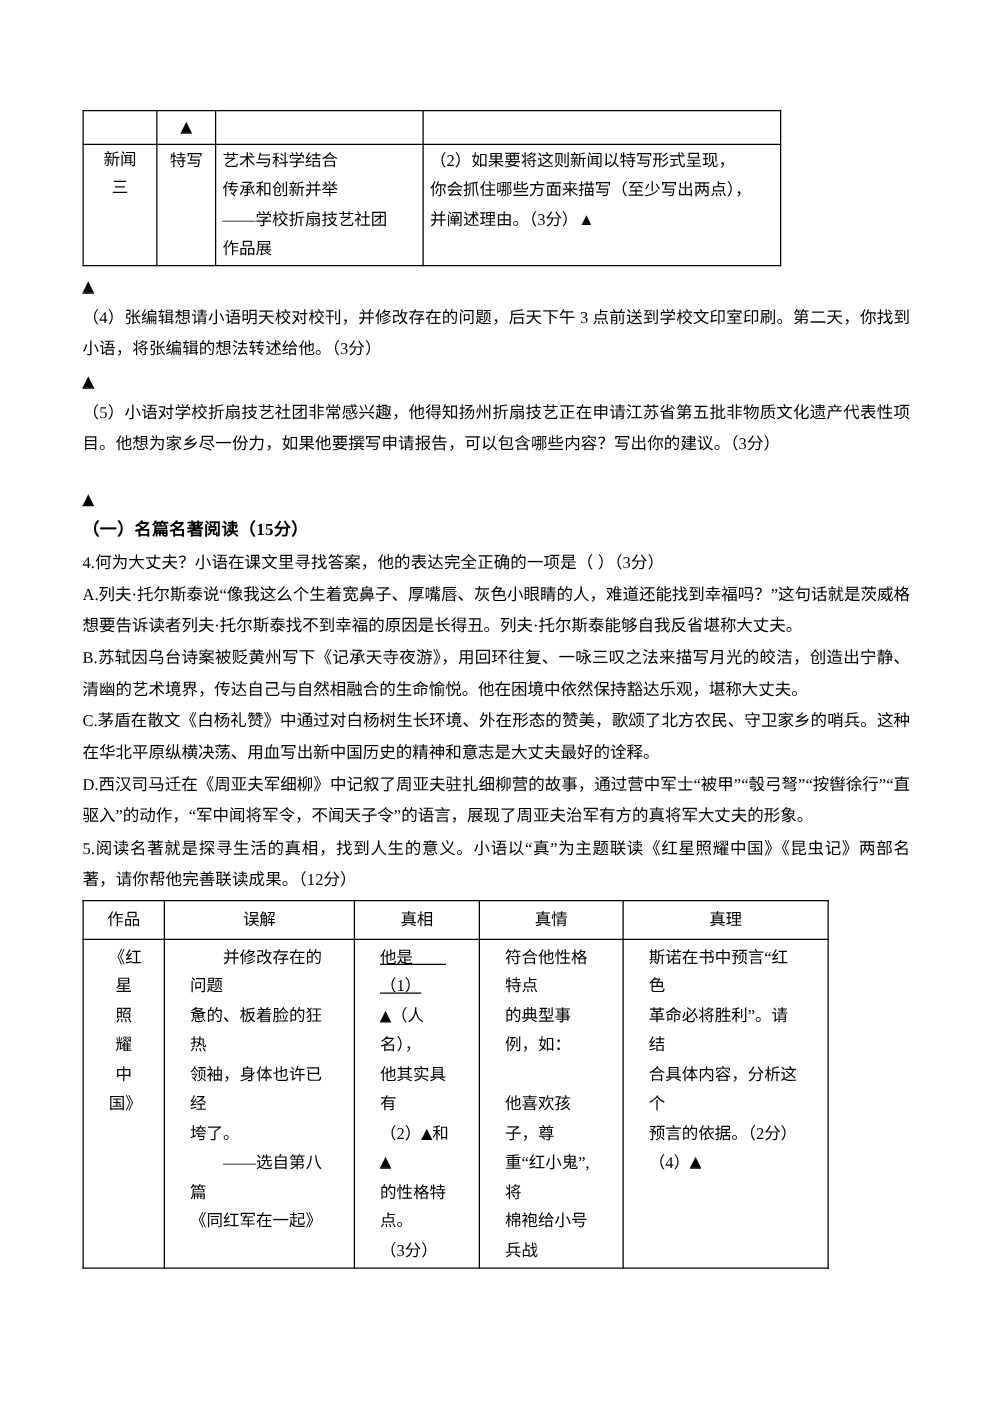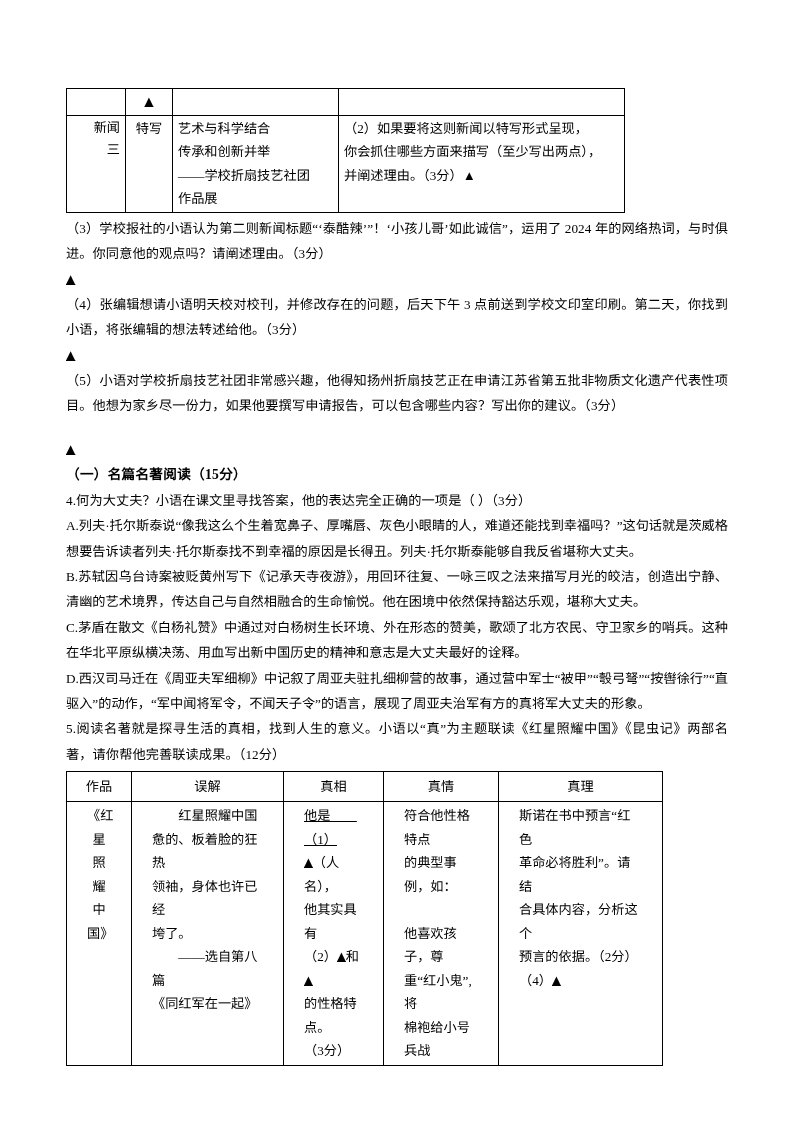--- a/index.html
+++ b/index.html
@@ -74,21 +74,21 @@
   #news-table {
     width: 558px;
     margin: 0 0 3px 0;
   }
   #news-table td { padding: 1px 5px; }
   .cell-center {
     text-align: center;
     vertical-align: middle;
   }
   .stack-center {
-    text-align: right;
+    text-align: center;
     line-height: 1.74;
   }
 
   #reading-table {
     width: 596px;
     margin: 4px 0 0 0;
   }
   #reading-table td {
     padding: 2px 20px;
   }
@@ -165,21 +165,20 @@
         </td>
         <td>
           <div>（2）如果要将这则新闻以特写形式呈现，</div>
           <div>你会抓住哪些方面来描写（至少写出两点），</div>
           <div>并阐述理由。（3分）▲</div>
         </td>
       </tr>
     </tbody>
   </table>
 
-  <p class="p">（3）学校报社的小语认为第二则新闻标题“‘泰酷辣’”！‘小孩儿哥’如此诚信”，运用了 2024 年的网络热词，与时俱进。你同意他的观点吗？请阐述理由。（3分）</p>
   <p class="p"><span class="tri-line">▲</span></p>
 
   <p class="p">（4）张编辑想请小语明天校对校刊，并修改存在的问题，后天下午 3 点前送到学校文印室印刷。第二天，你找到小语，将张编辑的想法转述给他。（3分）</p>
   <p class="p"><span class="tri-line">▲</span></p>
 
   <p class="p">（5）小语对学校折扇技艺社团非常感兴趣，他得知扬州折扇技艺正在申请江苏省第五批非物质文化遗产代表性项目。他想为家乡尽一份力，如果他要撰写申请报告，可以包含哪些内容？写出你的建议。（3分）</p>
   <div class="spacer-lg"></div>
   <p class="p"><span class="tri-line">▲</span></p>
 
   <p class="sub-title">（一）名篇名著阅读（15分）</p>
@@ -210,21 +209,21 @@
       </tr>
     </thead>
     <tbody>
       <tr>
         <td class="c-work">
           <div>《红星</div>
           <div>照耀中</div>
           <div>国》</div>
         </td>
         <td>
-          <div>　　红星照耀中国</div>
+          <div>　　并修改存在的问题</div>
           <div>惫的、板着脸的狂热</div>
           <div>领袖，身体也许已经</div>
           <div>垮了。</div>
           <div>　　——选自第八篇</div>
           <div>《同红军在一起》</div>
         </td>
         <td>
           <div class="ul">他是＿＿（1）</div>
           <div><span class="tri">▲</span>（人名），</div>
           <div>他其实具有</div>

